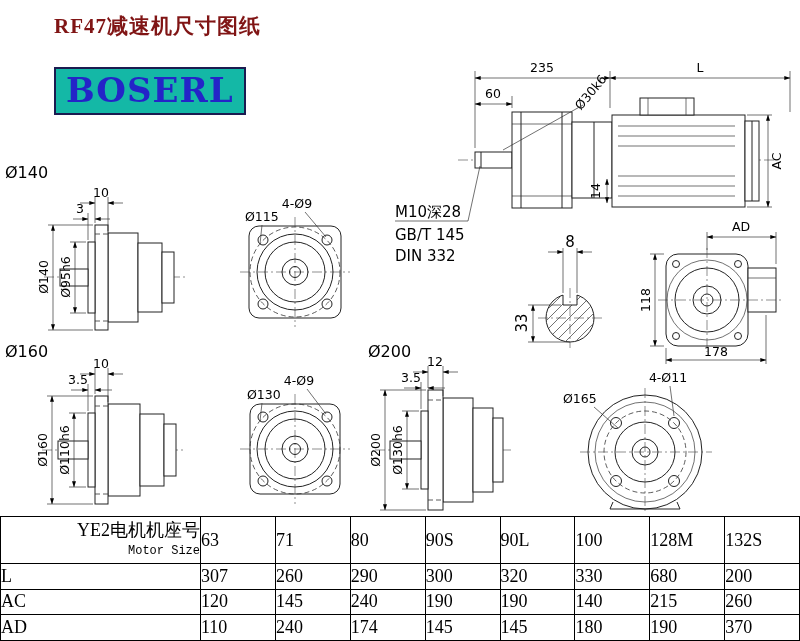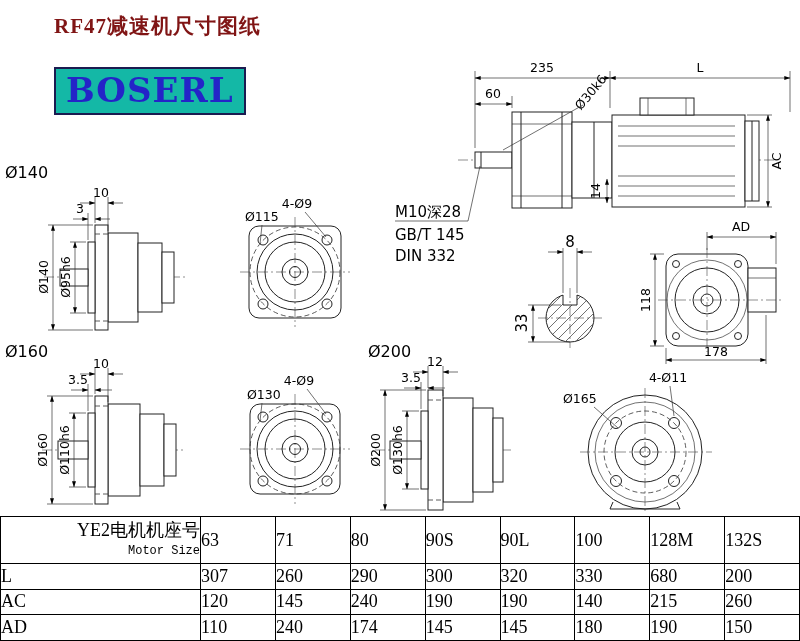--- a/index.html
+++ b/index.html
@@ -349,18 +349,18 @@
     </tr>
     <tr>
       <td>AD</td>
       <td>110</td>
       <td>240</td>
       <td>174</td>
       <td>145</td>
       <td>145</td>
       <td>180</td>
       <td>190</td>
-      <td>150</td>
+      <td>370</td>
     </tr>
   </tbody>
     </table>
 
 </div>
 
 </body></html>

